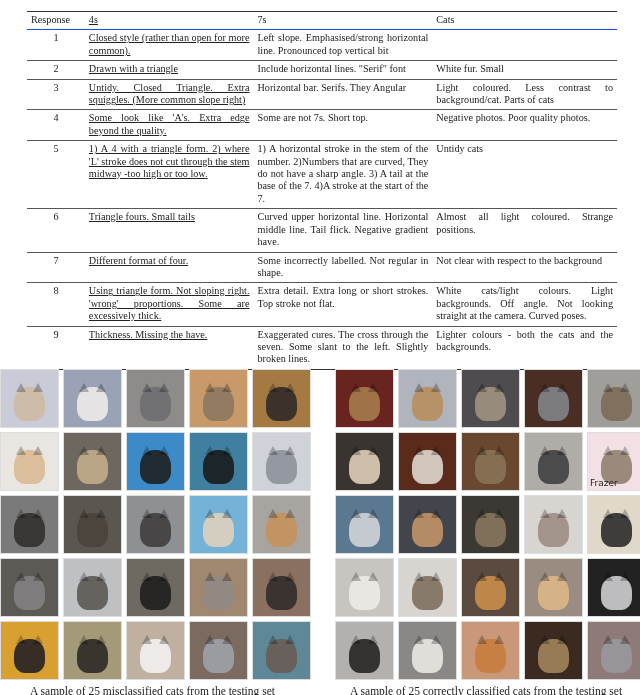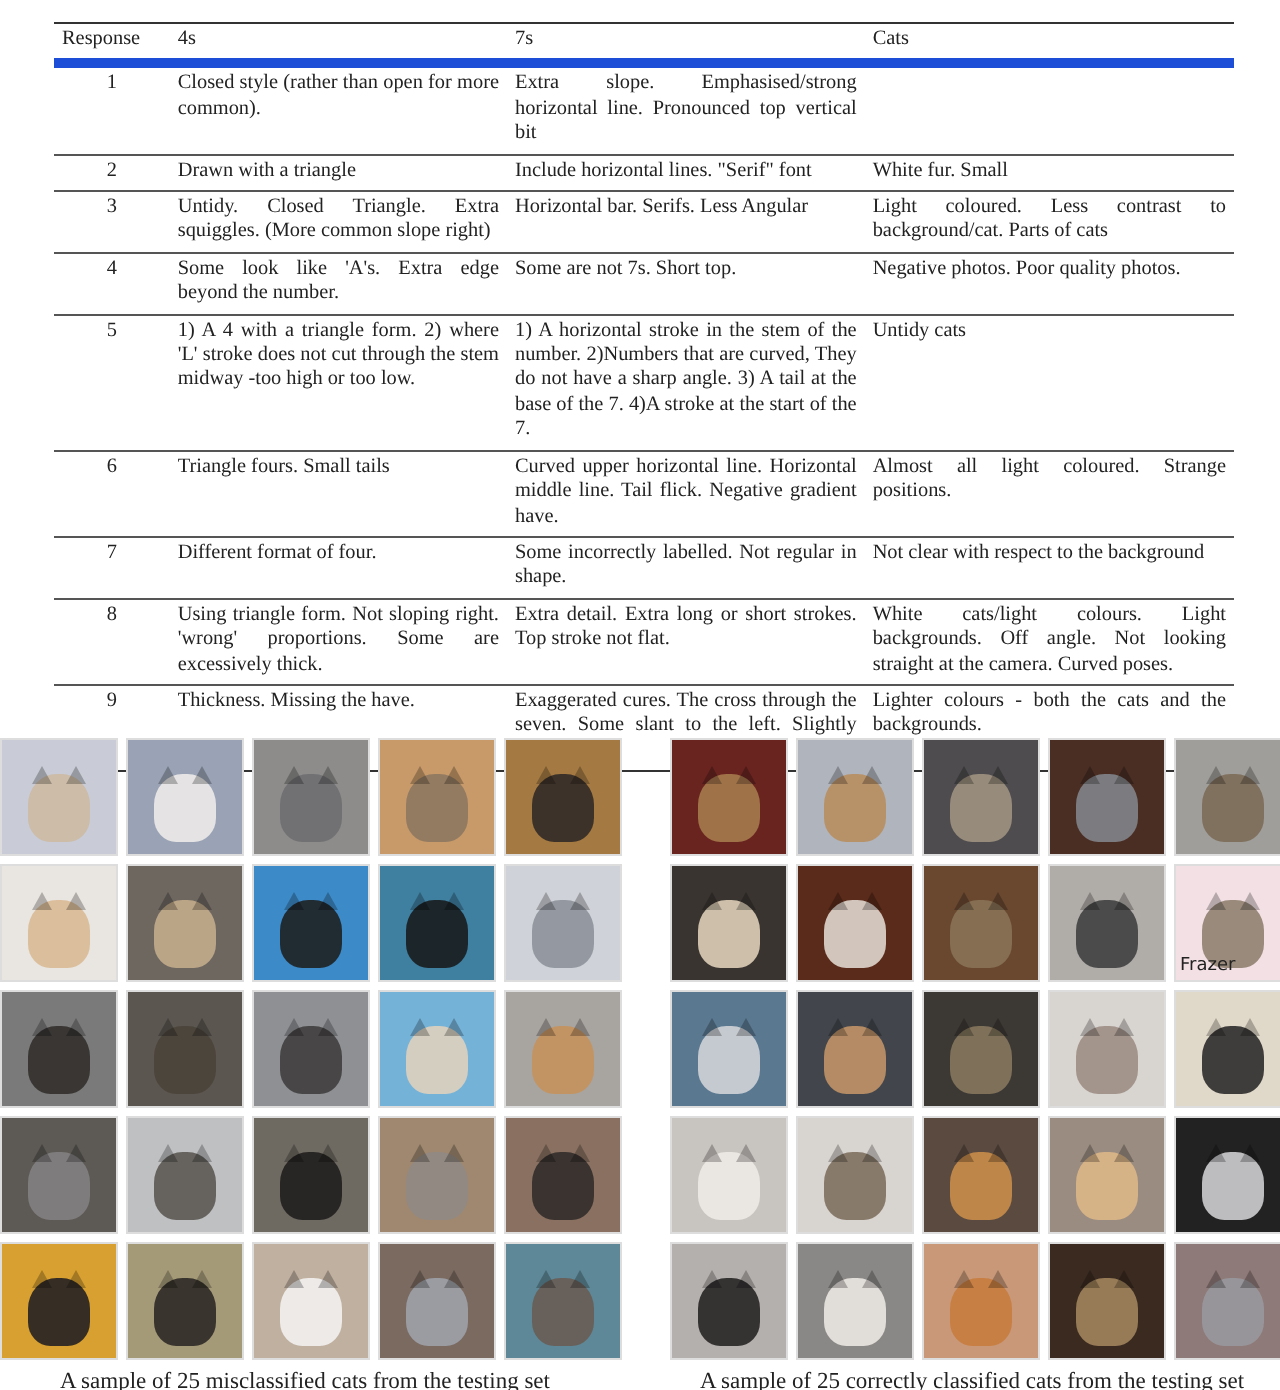--- a/index.html
+++ b/index.html
@@ -1,26 +1,26 @@
 <!DOCTYPE html>
 <html><head>
 <meta charset="utf-8">
 <style>
   html,body{margin:0;padding:0;background:#fff;}
   body{width:640px;height:695px;position:relative;overflow:hidden;font-family:"Liberation Serif","DejaVu Serif",serif;color:#222;}
   .cutline{position:absolute;left:0;top:-6px;width:640px;height:10px;font-size:10px;color:#555;white-space:nowrap;overflow:hidden;text-align:center;}
   table.resp{position:absolute;left:27px;top:11px;width:590px;border-collapse:collapse;font-size:10.2px;line-height:12.4px;}
-  table.resp thead tr{border-top:1.6px solid #333;border-bottom:5px solid #1d4ed8;}
+  table.resp thead tr{border-top:1.6px solid #333;border-bottom:1px solid #1d4ed8;}
   table.resp th{font-weight:normal;text-align:left;padding:2px 4px 3px 4px;}
   table.resp td{vertical-align:top;padding:2px 4px 3px 4px;text-align:justify;}
   table.resp tbody tr{border-bottom:1px solid #555;}
   table.resp tbody tr:last-child{border-bottom:1.6px solid #333;}
   td.num{text-align:center !important;width:50px;}
   th.c0{width:50px;text-align:left;}
-  th.c1,td.c1{width:162px;}
+  th.c1,td.c1{width:162px;text-decoration:underline;}
   th.c2,td.c2{width:172px;}
   th.c3,td.c3{width:178px;margin-left:12px;}
   .grid{position:absolute;top:369px;display:grid;grid-template-columns:repeat(5,59px);grid-auto-rows:59px;gap:4px;}
   .grid.left{left:0px;}
   .grid.right{left:335px;}
   .thumb{border:1px solid #ddd;box-sizing:border-box;position:relative;overflow:hidden;}
   .thumb .cat{position:absolute;left:22%;top:30%;width:56%;height:60%;border-radius:45% 45% 35% 35%;opacity:.85;}
   .thumb .ears{position:absolute;top:22%;left:26%;width:48%;height:14%;}
   .thumb .ears:before,.thumb .ears:after{content:"";position:absolute;top:0;width:0;height:0;border-left:5px solid transparent;border-right:5px solid transparent;border-bottom:9px solid rgba(0,0,0,.25);}
   .thumb .ears:before{left:0;}
@@ -41,38 +41,38 @@
       <th class="c0">Response</th>
       <th class="c1">4s</th>
       <th class="c2">7s</th>
       <th class="c3">Cats</th>
     </tr>
   </thead>
   <tbody id="tbody">
       <tr>
         <td class="num">1</td>
         <td class="c1">Closed style (rather than open for more common).</td>
-        <td class="c2">Extra slope. Emphasised/strong horizontal line. Pronounced top vertical bit</td>
+        <td class="c2">Left slope. Emphasised/strong horizontal line. Pronounced top vertical bit</td>
         <td class="c3"></td>
       </tr>
       <tr>
         <td class="num">2</td>
         <td class="c1">Drawn with a triangle</td>
         <td class="c2">Include horizontal lines. "Serif" font</td>
         <td class="c3">White fur. Small</td>
       </tr>
       <tr>
         <td class="num">3</td>
         <td class="c1">Untidy. Closed Triangle. Extra squiggles. (More common slope right)</td>
-        <td class="c2">Horizontal bar. Serifs. Less Angular</td>
+        <td class="c2">Horizontal bar. Serifs. They Angular</td>
         <td class="c3">Light coloured. Less contrast to background/cat. Parts of cats</td>
       </tr>
       <tr>
         <td class="num">4</td>
-        <td class="c1">Some look like 'A's. Extra edge beyond the number.</td>
+        <td class="c1">Some look like 'A's. Extra edge beyond the quality.</td>
         <td class="c2">Some are not 7s. Short top.</td>
         <td class="c3">Negative photos. Poor quality photos.</td>
       </tr>
       <tr>
         <td class="num">5</td>
         <td class="c1">1) A 4 with a triangle form. 2) where 'L' stroke does not cut through the stem midway -too high or too low.</td>
         <td class="c2">1) A horizontal stroke in the stem of the number. 2)Numbers that are curved, They do not have a sharp angle. 3) A tail at the base of the 7. 4)A stroke at the start of the 7.</td>
         <td class="c3">Untidy cats</td>
       </tr>
       <tr>

